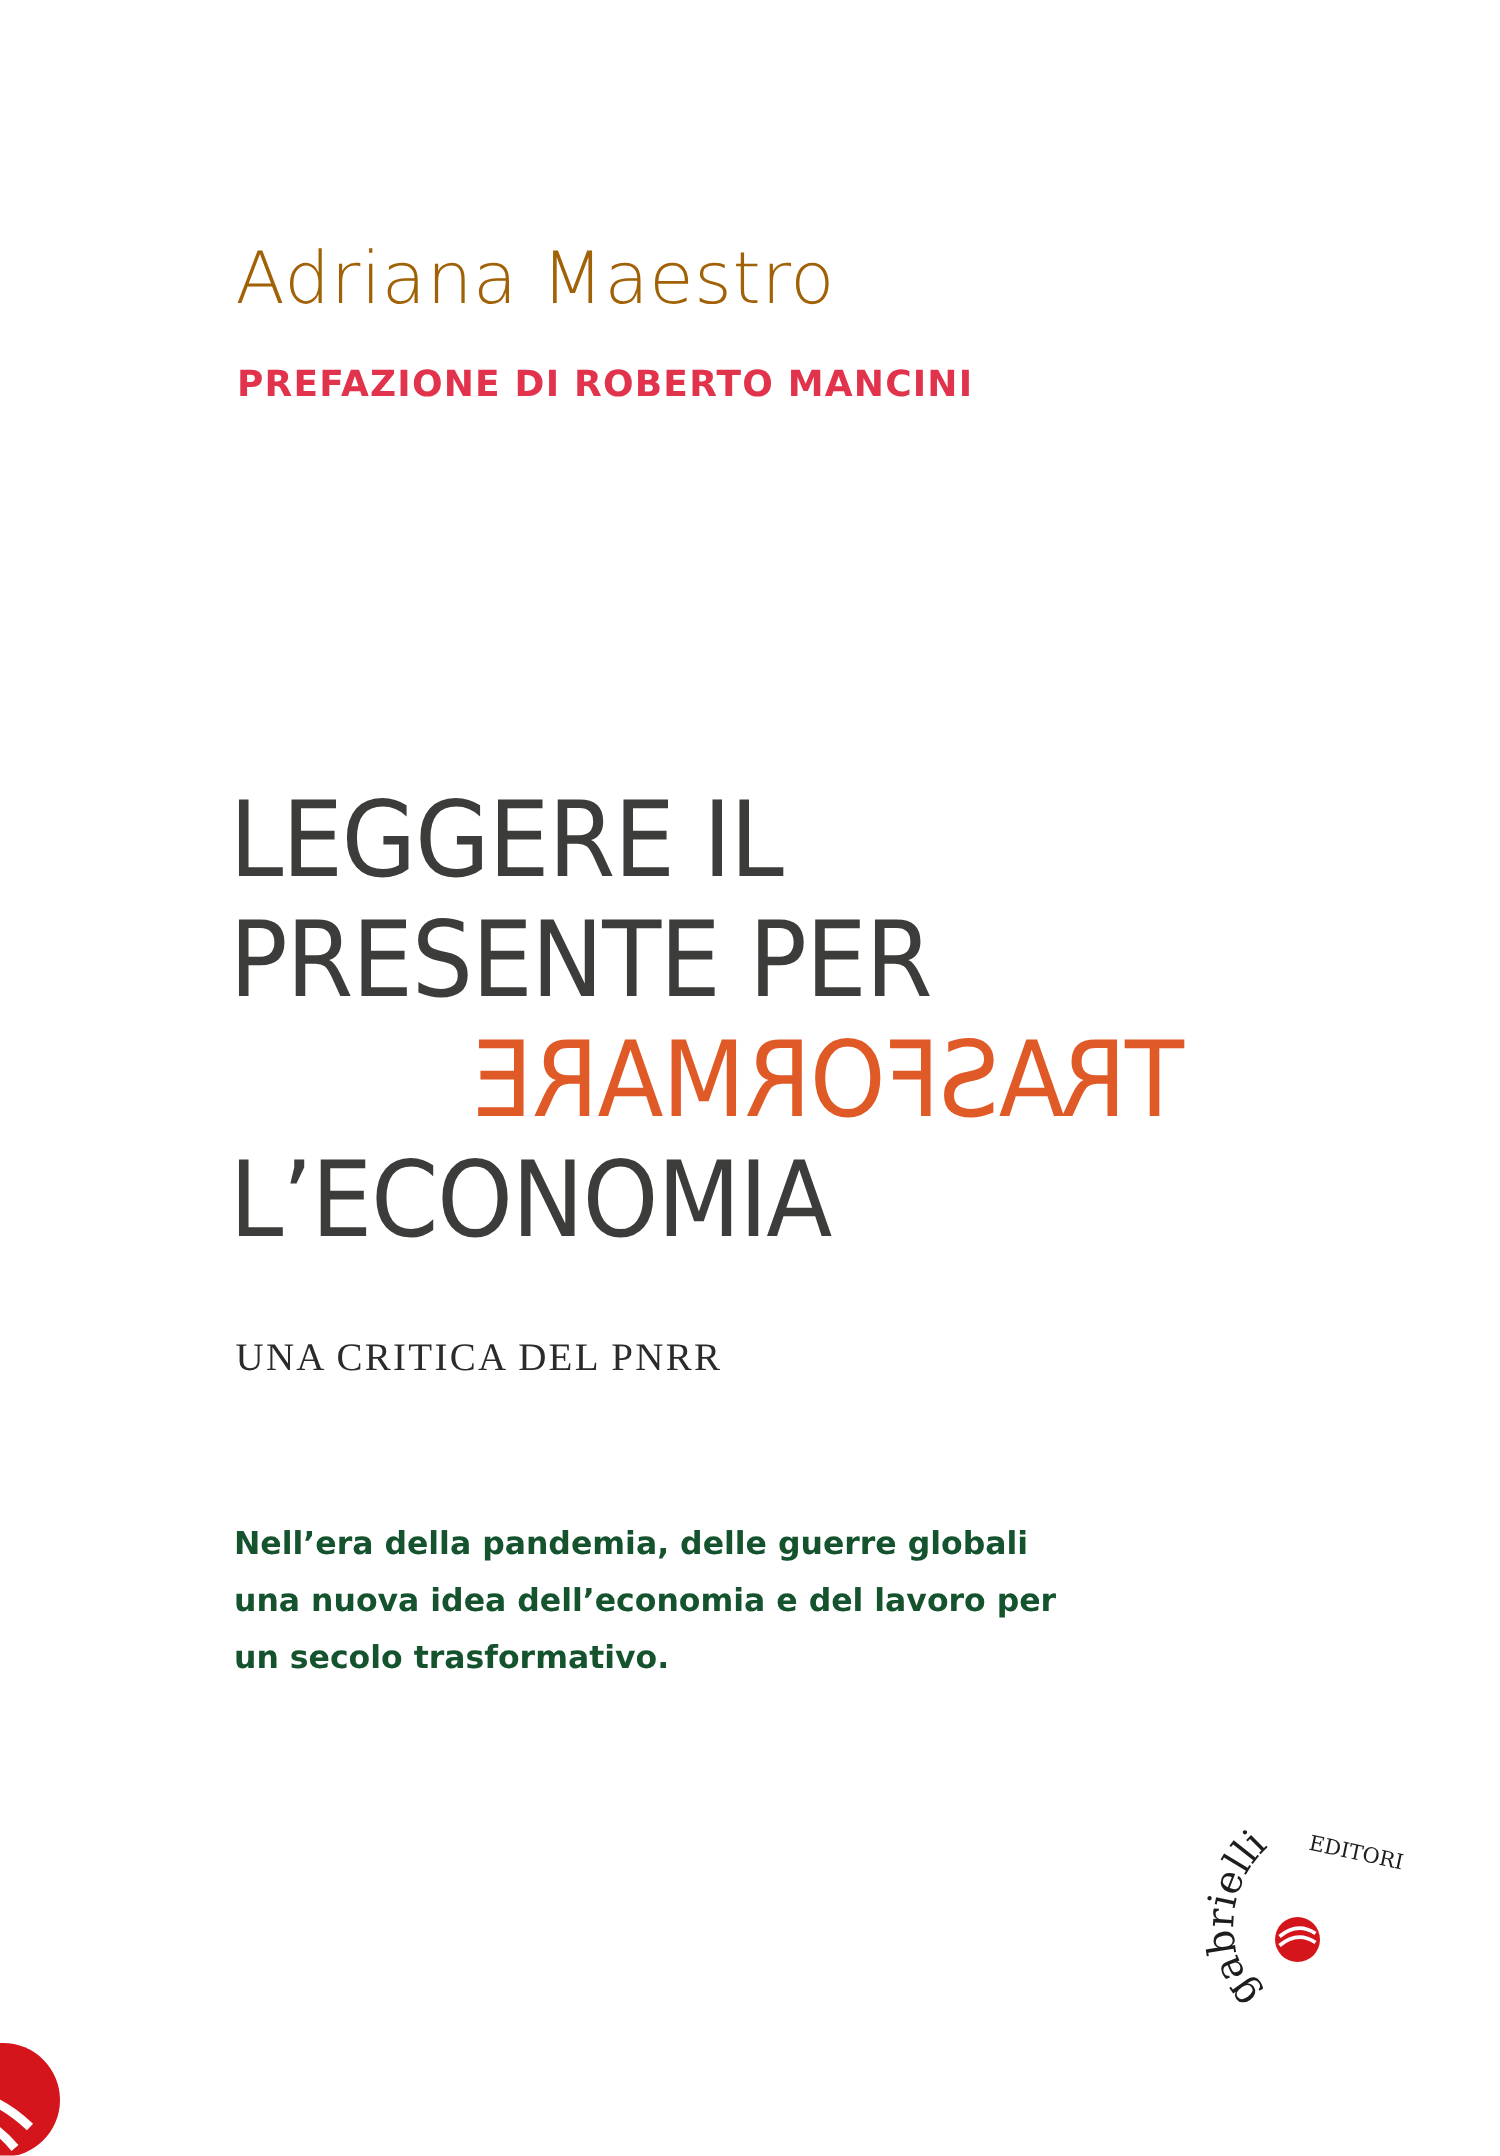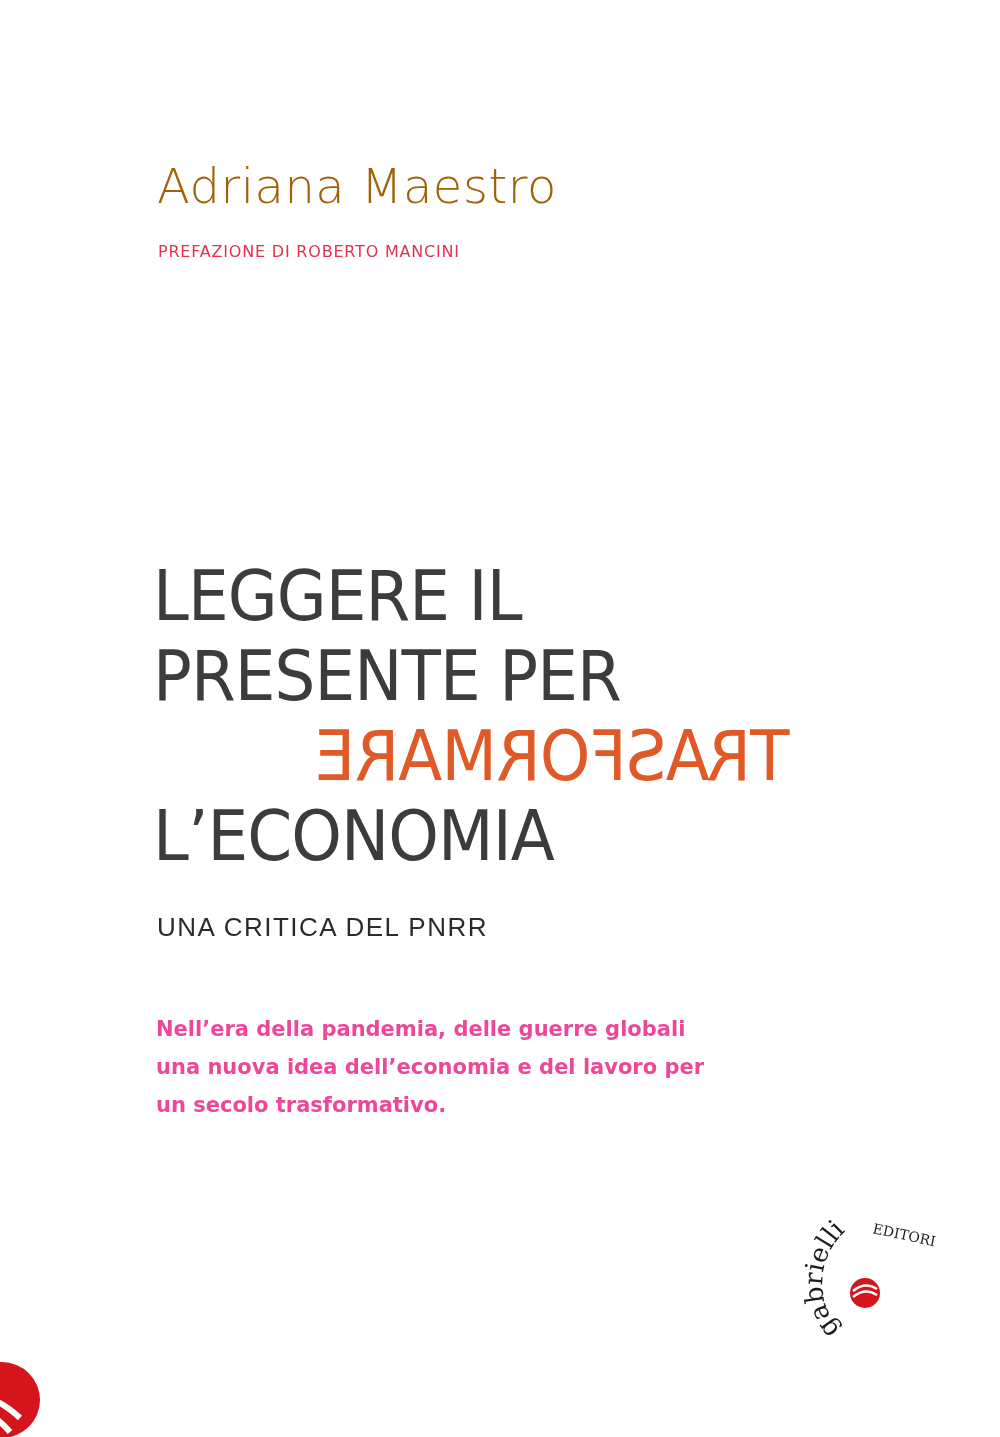--- a/index.html
+++ b/index.html
@@ -9,45 +9,44 @@
       font-family: "DejaVu Sans", sans-serif;
     }
     .author {
       position: absolute; left: 157px; top: 158px;
       font-family: "DejaVu Sans", sans-serif; font-weight: 300;
       font-size: 48px; color: #a16207; letter-spacing: 0.5px;
       white-space: nowrap;
     }
     .preface {
       position: absolute; left: 158px; top: 242px;
-      font-family: "DejaVu Sans", sans-serif; font-weight: normal;
-      font-size: 16px; color: #e2334d; letter-spacing: 0.8px; white-space: nowrap;
+      font-family: "DejaVu Sans", sans-serif; font-weight: bold;
+      font-size: 24px; color: #e2334d; letter-spacing: 0.8px; white-space: nowrap;
     }
     .title-block {
       position: absolute; left: 153px; top: 520px;
       font-family: "DejaVu Sans", sans-serif;
       font-size: 70px; line-height: 80px; color: #3c3c3b;
       letter-spacing: -1px;
-      margin-top: 36px;
     }
     .title-line { display: block; white-space: nowrap; transform: scaleX(0.92); transform-origin: left center; }
     .title-mirror {
       display: block; white-space: nowrap; color: #e05a27;
       margin-left: 22px;
       transform: scaleX(-0.92); transform-origin: 320px center;
     }
     .subtitle {
-      position: absolute; left: 157px; top: 912px;
-      font-family: Liberation Sans, sans-serif; font-size: 26px; color: #2b2b2b;
+      position: absolute; left: 157px; top: 890px;
+      font-family: Liberation Serif, serif; font-size: 26px; color: #2b2b2b;
       letter-spacing: 1.5px; white-space: nowrap;
     }
     .blurb {
       position: absolute; left: 156px; top: 1010px; width: 700px;
       font-family: "DejaVu Sans", sans-serif; font-weight: bold;
-      font-size: 21px; line-height: 38px; color: #ec4899;
+      font-size: 21px; line-height: 38px; color: #14532d;
     }
     .blurb span { display: block; white-space: nowrap; }
     .logo {
       position: absolute; left: 795px; top: 1195px; width: 160px; height: 140px;
     }
     .corner-icon {
       position: absolute; left: -20px; top: 1360px; width: 62px; height: 80px;
     }
   </style>
 </head>

